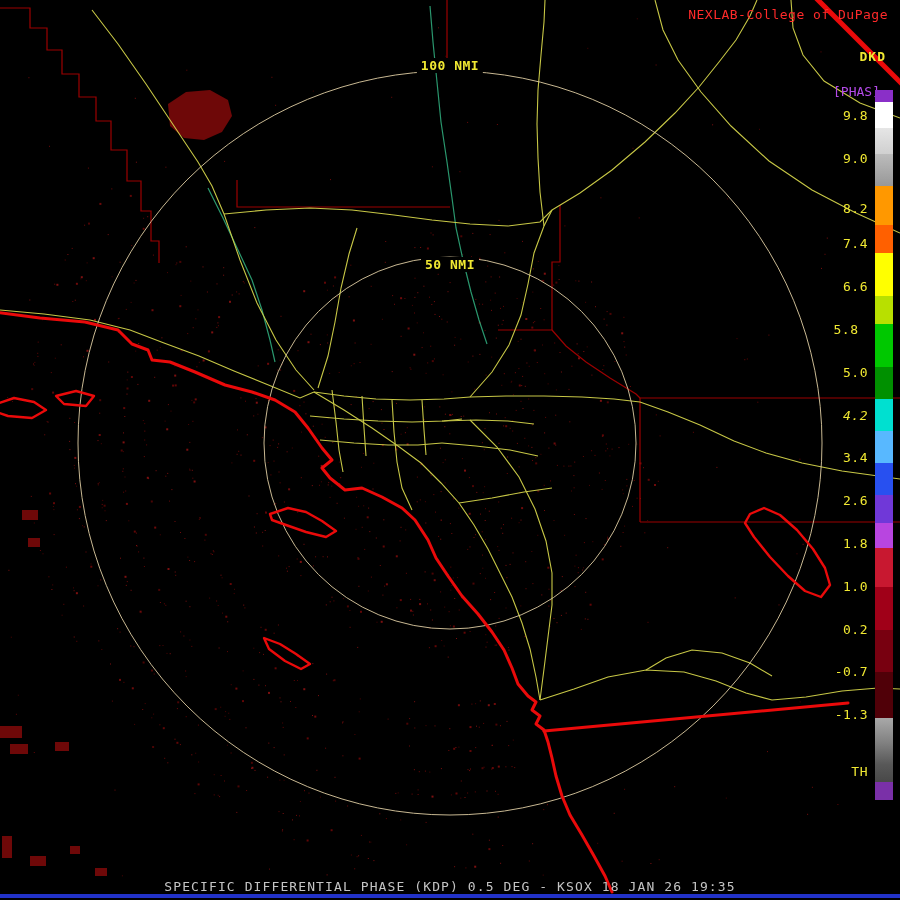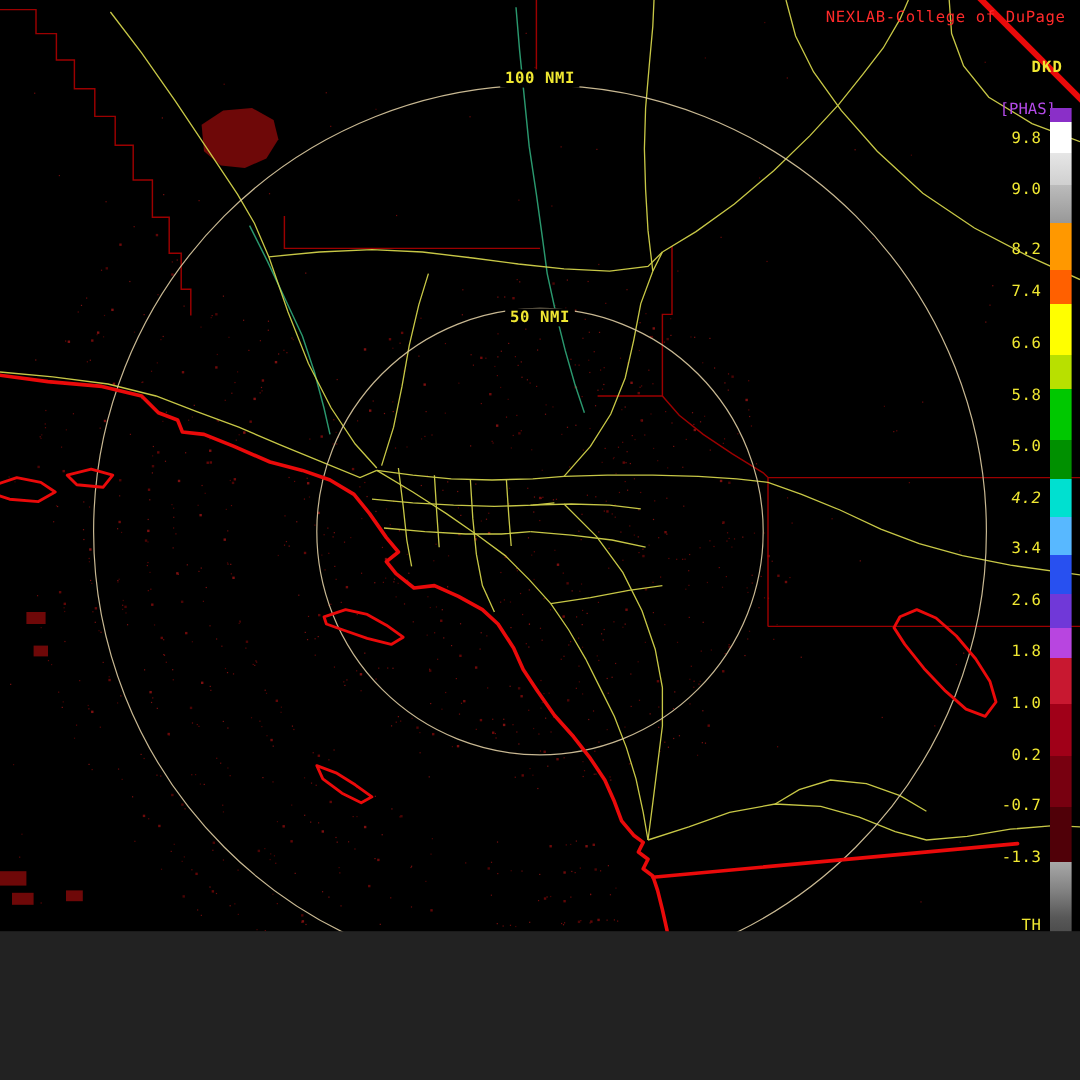--- a/index.html
+++ b/index.html
@@ -10,21 +10,21 @@
     --coastline-red:#ea0a0a;
     --county-maroon:#9c0000;
     --road-yellow:#d2d24a;
     --river-teal:#2fa87a;
     --ring-tan:#d9c89e;
     --footer-gray:#c4c4c4;
     --bottom-bar-blue:#2232c8;
   }
   *{margin:0;padding:0;box-sizing:border-box}
   body{background:#222;font-family:"DejaVu Sans Mono","Liberation Mono",monospace}
-  .stage{position:relative;width:900px;height:776px;background:var(--background);overflow:hidden}
+  .stage{position:relative;width:900px;height:900px;background:var(--background);overflow:hidden}
   svg.map{position:absolute;left:0;top:0}
   .county{stroke:var(--county-maroon);stroke-width:1.2;fill:none}
   .river{stroke:var(--river-teal);stroke-width:1.2;fill:none;opacity:.9}
   .road{stroke:var(--road-yellow);stroke-width:1.1;fill:none;opacity:.95}
   .ring{stroke:var(--ring-tan);stroke-width:1;fill:none;opacity:.92}
   .coast{stroke:var(--coastline-red);stroke-width:3;fill:none;stroke-linejoin:round;stroke-linecap:round}
   .island{stroke:var(--coastline-red);stroke-width:2.4;fill:none;stroke-linejoin:round}
   .patch{fill:#6e0808;stroke:none}
   .txt{position:absolute;font:13px "DejaVu Sans Mono","Liberation Mono",monospace;white-space:nowrap}
   .brand{top:7px;right:12px;color:var(--brand-red);letter-spacing:.5px}
@@ -1296,27 +1296,28 @@
   <div class="txt ringlab outer">100 NMI</div>
   <div class="txt ringlab inner">50 NMI</div>
 
   <div class="colorbar"></div>
   <div>
       <div class="cb-tick" style="top: 108px;">9.8</div>
       <div class="cb-tick" style="top: 150.8px;">9.0</div>
       <div class="cb-tick" style="top: 201px;">8.2</div>
       <div class="cb-tick" style="top: 236.4px;">7.4</div>
       <div class="cb-tick" style="top: 279.2px;">6.6</div>
-      <div class="cb-tick" style="top: 322px;">5.8</div>
+      <div class="cb-tick" style="top: 322px; text-align: center;">5.8</div>
       <div class="cb-tick" style="top: 364.8px;">5.0</div>
       <div class="cb-tick" style="top: 407.6px; font-style: italic;">4.2</div>
       <div class="cb-tick" style="top: 450.4px;">3.4</div>
       <div class="cb-tick" style="top: 493.2px;">2.6</div>
       <div class="cb-tick" style="top: 536px;">1.8</div>
       <div class="cb-tick" style="top: 578.8px;">1.0</div>
       <div class="cb-tick" style="top: 621.6px;">0.2</div>
       <div class="cb-tick" style="top: 664.4px;">-0.7</div>
       <div class="cb-tick" style="top: 707.2px;">-1.3</div>
       <div class="cb-tick" style="top: 764px;">TH</div>
     </div>
 
+  <div class="txt footer">SPECIFIC DIFFERENTIAL PHASE (KDP) 0.5 DEG - KSOX 18 JAN 26 19:35</div>
   <div class="bottom-bar"></div>
 </div>
 
 </body></html>

